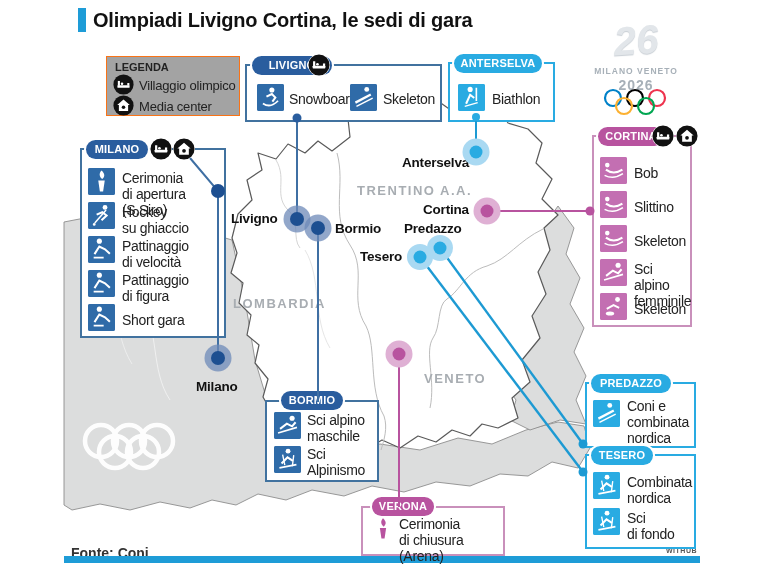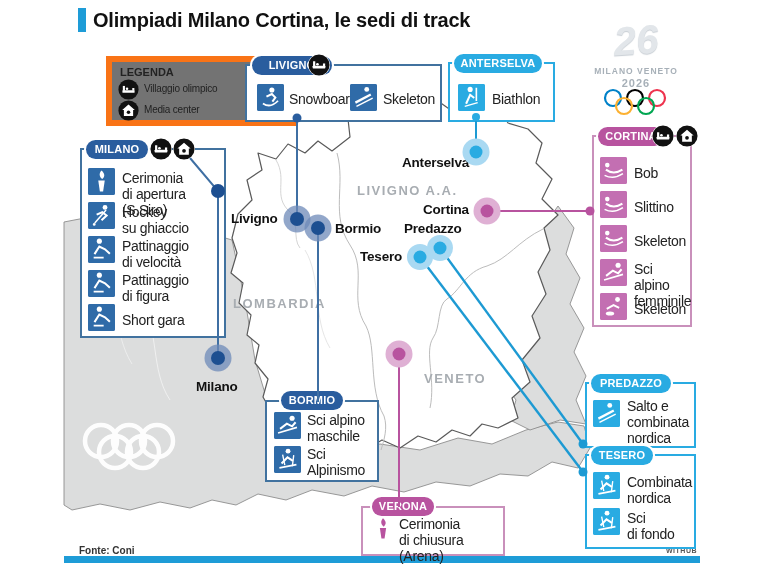--- a/index.html
+++ b/index.html
@@ -10,29 +10,29 @@
 
   
   .accent{position:absolute;left:78px;top:8px;width:8px;height:24px;background:#1e9cd7;}
   .title{position:absolute;left:93px;top:9px;font-size:20px;font-weight:bold;letter-spacing:-.2px;color:#111;}
 
   
   .logo{position:absolute;left:575px;top:22px;width:122px;height:96px;text-align:center;z-index:2;}
   .logo .mark{position:absolute;left:24px;top:-4px;width:74px;font-size:40px;font-style:italic;font-weight:bold;
               color:#e2e6ea;text-shadow:0 1px 1px #c8ced4;transform:rotate(-4deg);}
   .logo .l1{position:absolute;left:0;top:44px;width:122px;font-size:8.5px;font-weight:bold;letter-spacing:1px;color:#a7b0b8;}
-  .logo .l2{position:absolute;left:0;top:55px;width:122px;font-size:11px;font-weight:bold;letter-spacing:1px;color:#a7b0b8;}
+  .logo .l2{position:absolute;left:0;top:55px;width:122px;font-size:14px;font-weight:bold;letter-spacing:1px;color:#a7b0b8;}
   .logo .rings{position:absolute;left:27px;top:66px;}
 
   
-  .legendbox{position:absolute;left:106px;top:56px;width:132px;height:58px;background:#737373;
-             border:6px solid #f97316;z-index:3;padding-left:47px;}
+  .legendbox{position:absolute;left:106px;top:56px;width:132px;height:58px;background:#a3a3a3;
+             border:1px solid #f97316;z-index:3;}
   .legendbox .ltitle{position:absolute;left:8px;top:4px;font-size:11px;font-weight:bold;color:#222;}
   .legendbox .licon{position:absolute;width:21px;height:21px;}
-  .legendbox .llbl{position:absolute;font-size:10px;letter-spacing:-.2px;color:#222;text-align:center;}
+  .legendbox .llbl{position:absolute;font-size:13px;letter-spacing:-.2px;color:#222;text-align:center;}
 
   
   .vbox{position:absolute;background:#fff;border:2px solid;z-index:3;}
   .vbox.blue{border-color:#41729f;}
   .vbox.cyan{border-color:#29abe2;}
   .vbox.pink{border-color:#c990bb;}
   .pill{position:absolute;height:19px;line-height:19px;border-radius:10px;color:#fff;
         font-size:11px;font-weight:bold;text-align:center;letter-spacing:.2px;box-shadow:0 0 0 2px #fff;}
   .blue .pill{background:#2a5d9e;}
   .cyan .pill{background:#29abe2;}
@@ -42,21 +42,21 @@
   .blue .sq{background:#2f6ba8;}
   .cyan .sq{background:#29abe2;}
   .pink .sq{background:#c36fb2;}
   .lbl{position:absolute;font-size:14px;line-height:1.15;letter-spacing:-.3px;color:#222;white-space:pre-line;}
 
   
   .region-label{position:absolute;font-size:13px;font-weight:bold;letter-spacing:1.5px;color:#a8adb2;z-index:2;}
   .city-label{position:absolute;font-size:13.5px;font-weight:bold;letter-spacing:-.2px;color:#111;z-index:2;}
 
   
-  .source{position:absolute;left:71px;top:545px;font-size:10px;font-weight:bold;color:#333;margin-left:8px;}
+  .source{position:absolute;left:71px;top:545px;font-size:14px;font-weight:bold;color:#333;}
   .credit{position:absolute;left:666px;top:547px;font-size:7px;font-weight:bold;color:#555;letter-spacing:.5px;}
   .footbar{position:absolute;left:64px;top:556px;width:636px;height:7px;background:#1e9cd7;}
 </style>
 </head>
 <body>
 
 <div class="stage">
 
   <svg width="0" height="0" aria-hidden="true">
     <defs>
@@ -162,21 +162,21 @@
     <g stroke="#ffffff" stroke-width="4.5" fill="none" opacity="0.95">
       <circle cx="101" cy="441" r="16"></circle>
         <circle cx="129" cy="441" r="16"></circle>
         <circle cx="157" cy="441" r="16"></circle>
       <circle cx="115" cy="452" r="16"></circle>
         <circle cx="143" cy="452" r="16"></circle>
     </g>
   </svg>
 
   <div class="accent"></div>
-  <div class="title">Olimpiadi Milano Cortina, le sedi di track</div>
+  <div class="title">Olimpiadi Livigno Cortina, le sedi di gara</div>
 
   <div class="logo">
     <div class="mark">26</div>
     <div class="l1">MILANO VENETO</div>
     <div class="l2">2026</div>
     <svg class="rings" width="68" height="30">
       <g fill="none" stroke-width="2.2">
         <circle cx="11" cy="10" r="8" stroke="#0081C8"></circle>
         <circle cx="33" cy="10" r="8" stroke="#000000"></circle>
         <circle cx="55" cy="10" r="8" stroke="#EE334E"></circle>
@@ -191,21 +191,21 @@
     <svg class="licon" style="left:6px;top:17px">
         <use href="#s-bed"></use>
       </svg>
     <div class="llbl" style="left:32px;top:21px">Villaggio olimpico</div>
     <svg class="licon" style="left:6px;top:38px">
         <use href="#s-house"></use>
       </svg>
     <div class="llbl" style="left:32px;top:42px">Media center</div>
   </div>
 
-  <div class="region-label" style="left:357px;top:183px">LIVIGNO A.A.</div>
+  <div class="region-label" style="left:357px;top:183px">TRENTINO A.A.</div>
   <div class="region-label" style="left:233px;top:296px">LOMBARDIA</div>
   <div class="region-label" style="left:424px;top:371px">VENETO</div>
 
   <div class="city-label" style="left:231px;top:211px">Livigno</div>
   <div class="city-label" style="left:335px;top:221px">Bormio</div>
   <div class="city-label" style="left:196px;top:379px">Milano</div>
   <div class="city-label" style="left:402px;top:155px">Anterselva</div>
   <div class="city-label" style="left:423px;top:202px">Cortina</div>
   <div class="city-label" style="left:404px;top:221px">Predazzo</div>
   <div class="city-label" style="left:360px;top:249px">Tesero</div>
@@ -326,21 +326,21 @@
     <div class="lbl" style="left:40px;top:44px">Sci
 Alpinismo</div>
   </div>
 
   <div class="vbox cyan" style="left:585px;top:382px;width:107px;height:62px">
     <div class="pill" style="left:4px;top:-10px;width:80px">PREDAZZO</div>
     <svg class="sq" style="left:6px;top:16px" viewBox="0 0 20 20">
         <rect width="20" height="20" fill="#29abe2"></rect>
         <use href="#s-jump"></use>
       </svg>
-    <div class="lbl" style="left:40px;top:14px">Salto e
+    <div class="lbl" style="left:40px;top:14px">Coni e
 combinata
 nordica</div>
   </div>
 
   <div class="vbox cyan" style="left:585px;top:454px;width:107px;height:91px">
     <div class="pill" style="left:4px;top:-10px;width:62px">TESERO</div>
     <svg class="sq" style="left:6px;top:16px" viewBox="0 0 20 20">
         <rect width="20" height="20" fill="#29abe2"></rect>
         <use href="#s-xc"></use>
       </svg>

